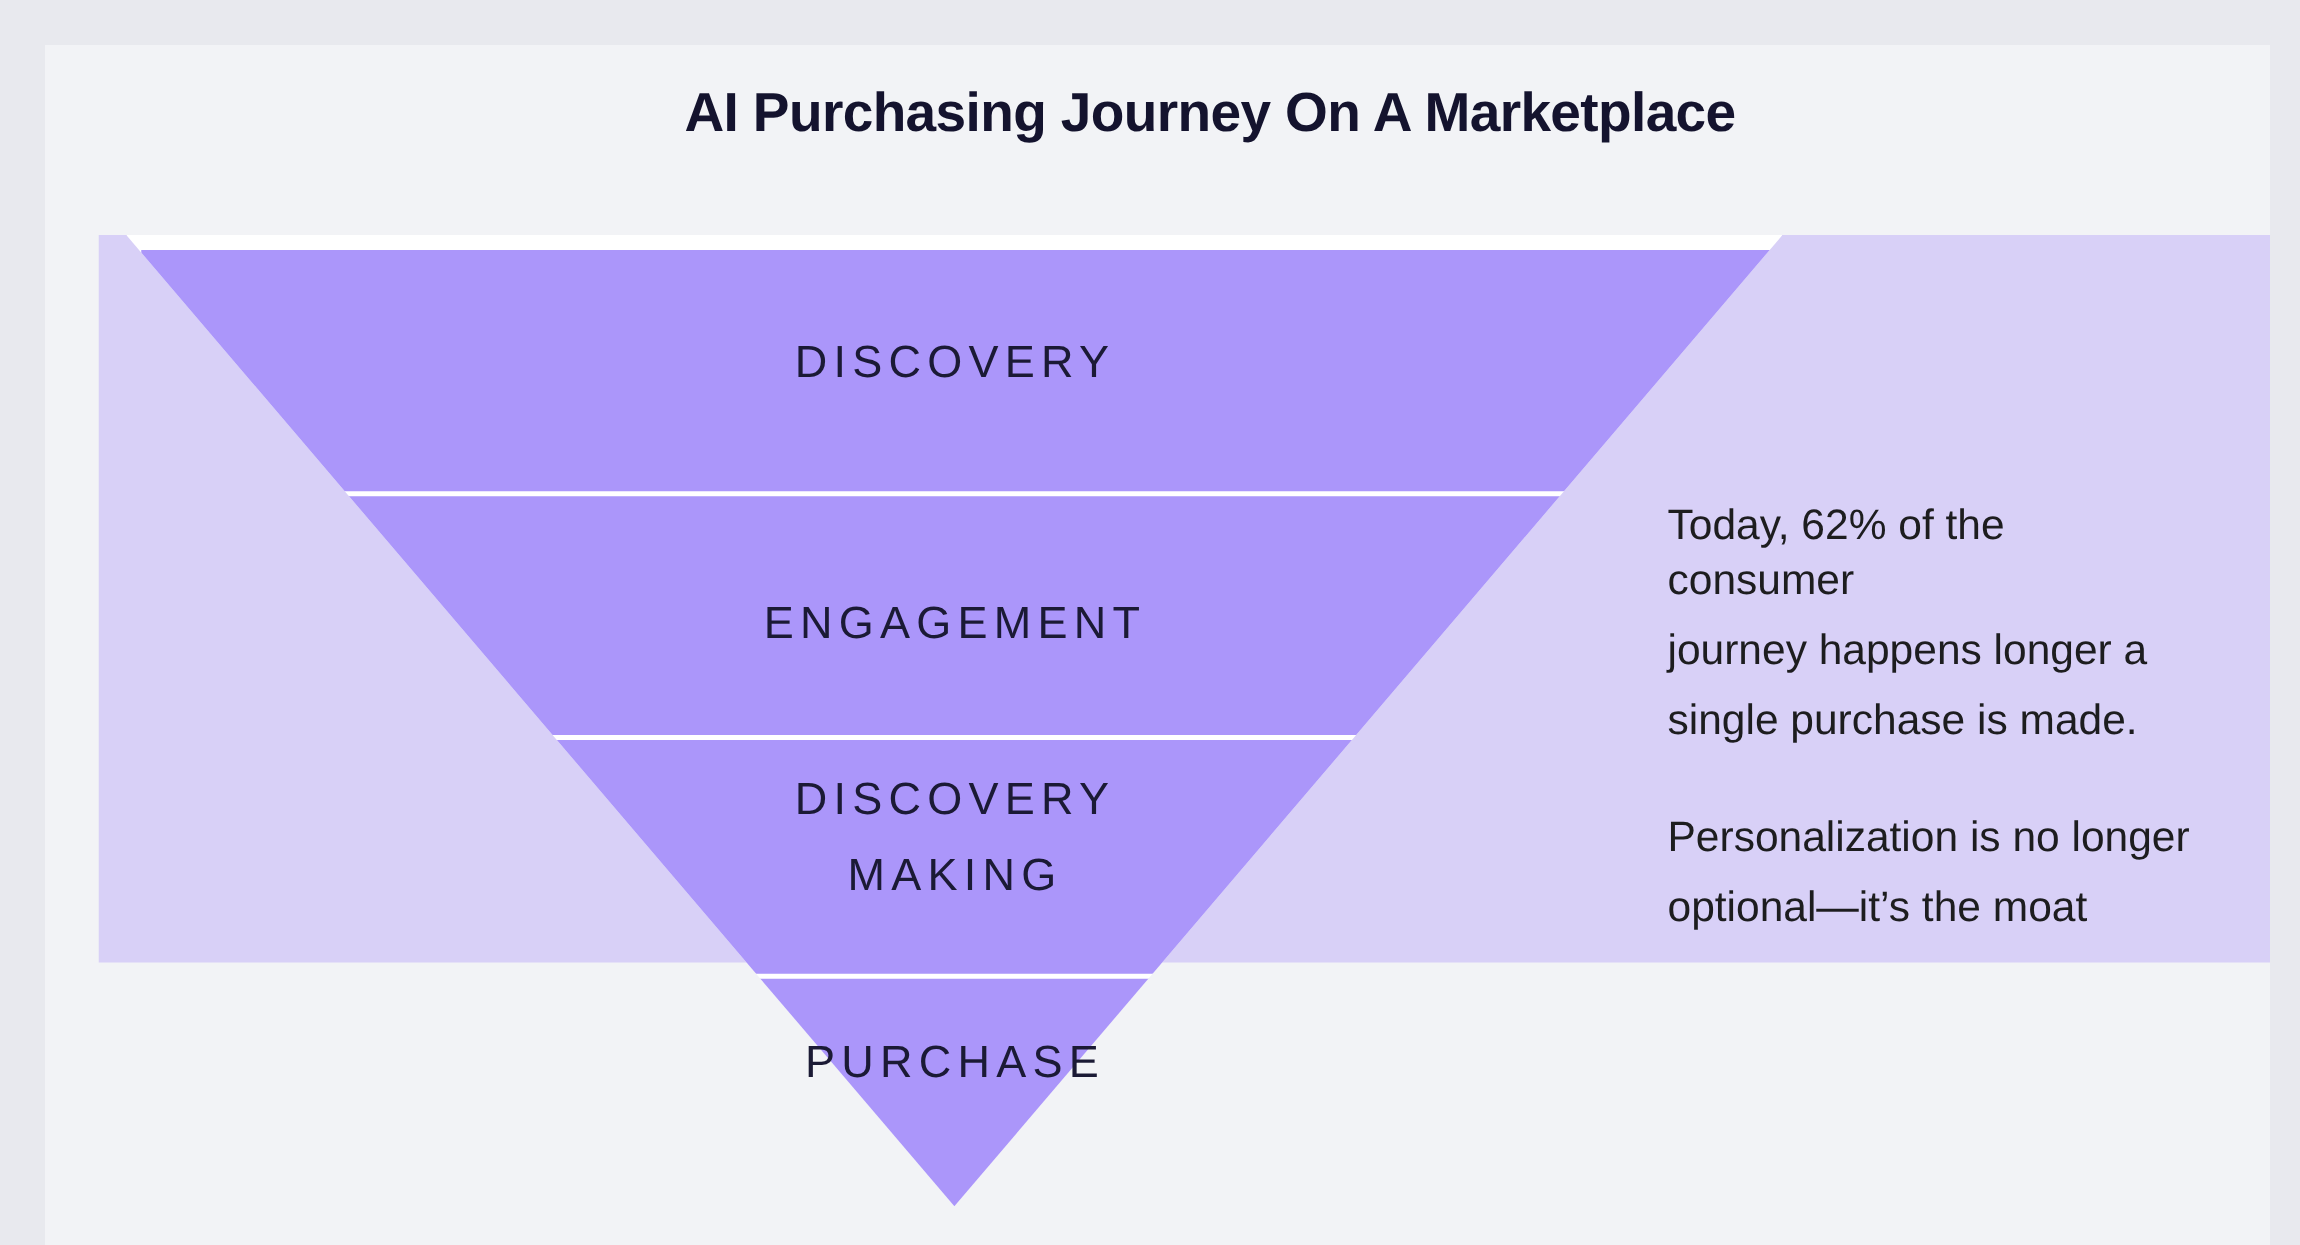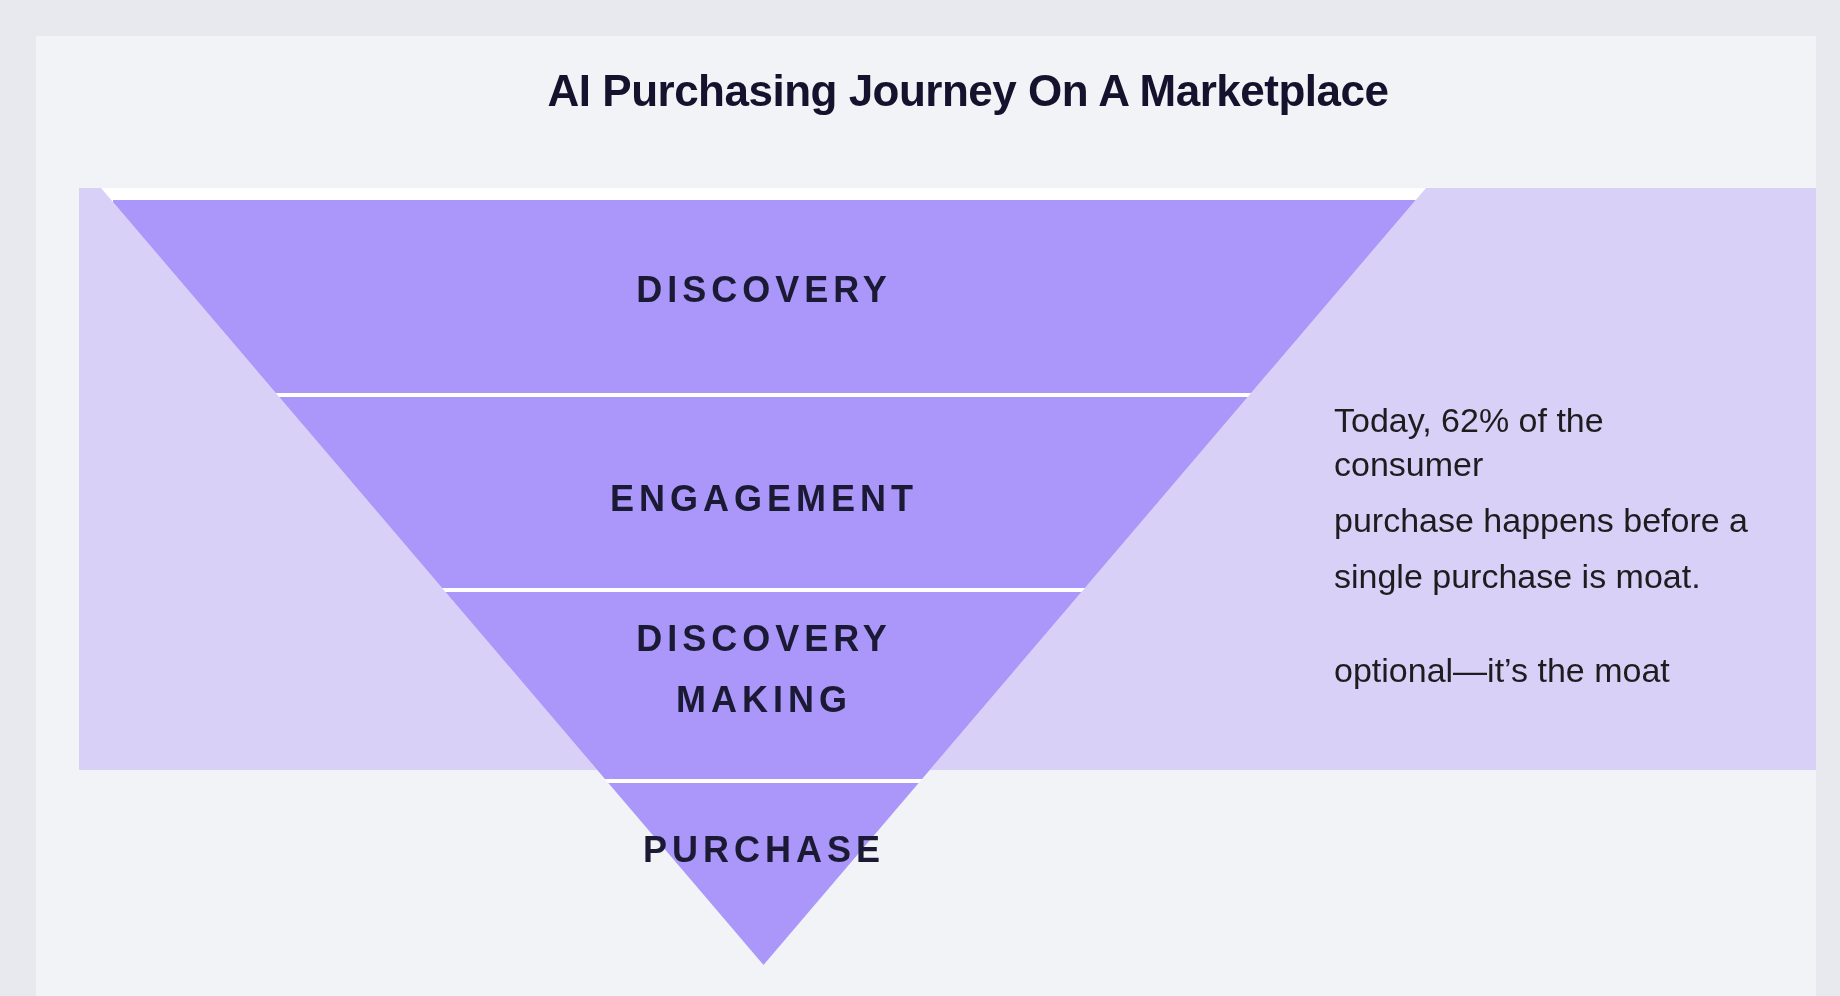--- a/index.html
+++ b/index.html
@@ -43,21 +43,21 @@
   }
   .seg-1 { top:0;     height:193px; }
   .seg-2 { top:197px; height:191px; }
   .seg-3 { top:392px; height:187px; }
   .seg-4 { top:583px; height:194px; }
 
   .stage-label {
     position:absolute;
     transform:translate(-50%,-50%);
     color:#1b1a35;
-    font-weight:700;
+    font-weight:400;
     font-size:36px;
     letter-spacing:5px;
     white-space:nowrap;
     text-align:center;
     line-height:49px;
   }
   .label-1 { left:716px; top:241px; }
   .label-2 { left:716px; top:450px; }
   .label-3 { left:716px; top:621px; white-space:normal; }
   .label-4 { left:716px; top:801px; }
@@ -96,21 +96,22 @@
   <div class="stage-label label-3">
     <div>DISCOVERY</div>
     <div>MAKING</div>
   </div>
 
   <div class="stage-label label-4">PURCHASE</div>
 
   <div class="note">
     <div class="para-1">
       <div>Today, 62% of the consumer</div>
-      <div>purchase happens before a</div>
-      <div>single purchase is moat.</div>
+      <div>journey happens longer a</div>
+      <div>single purchase is made.</div>
     </div>
     <div class="para-2">
+      <div>Personalization is no longer</div>
       <div>optional—it’s the moat</div>
     </div>
   </div>
 
 </div>
 
 </body></html>

